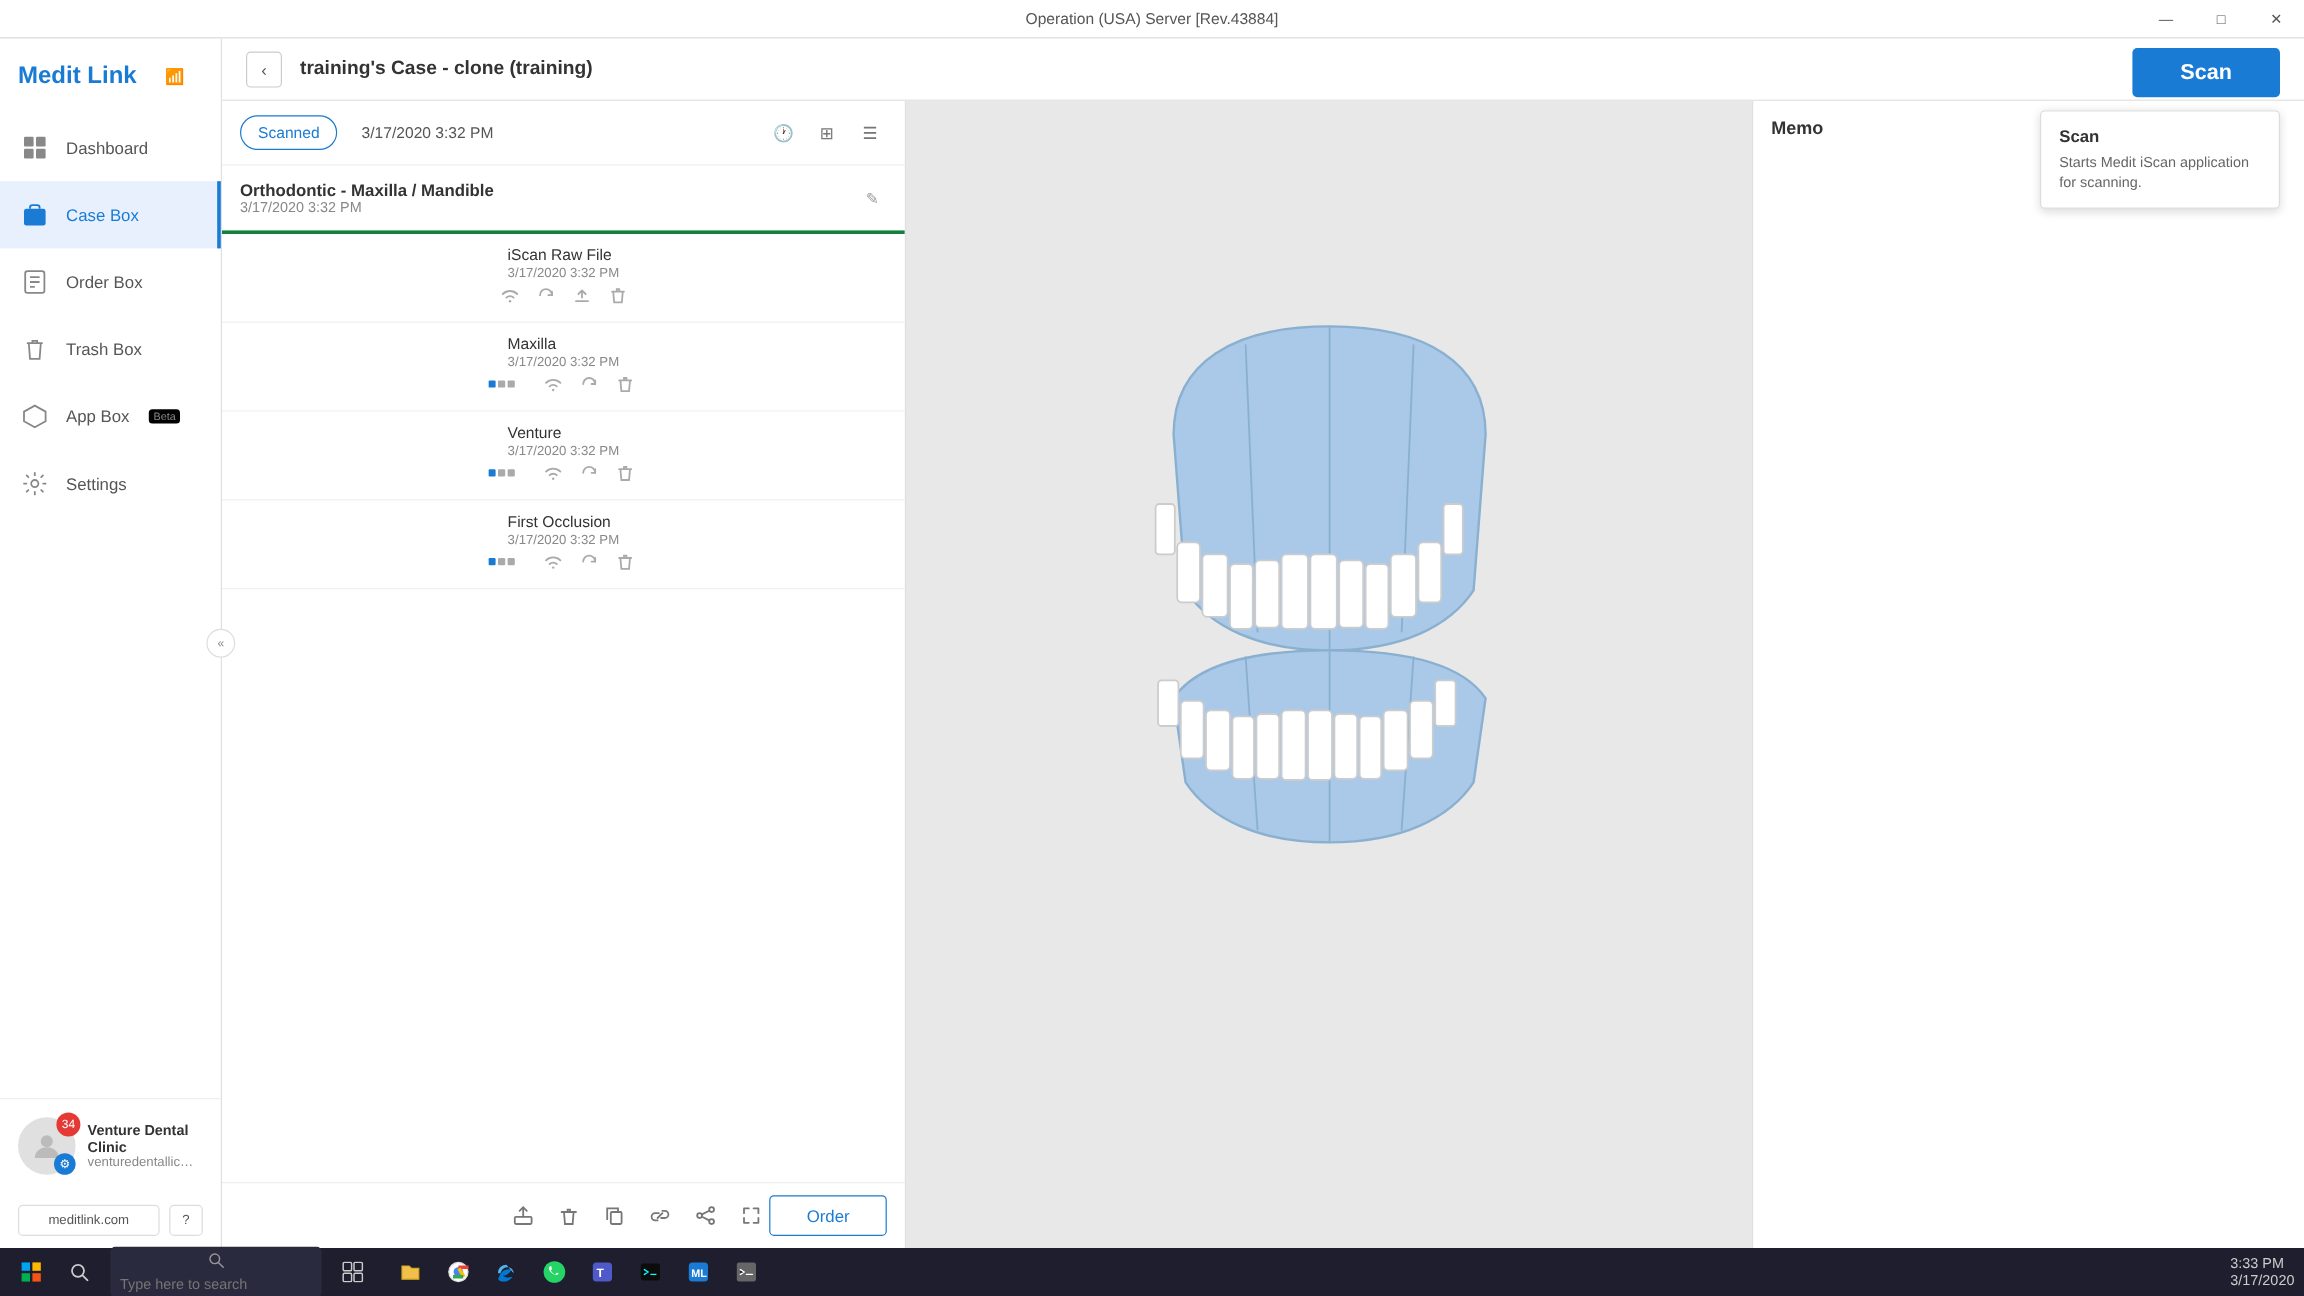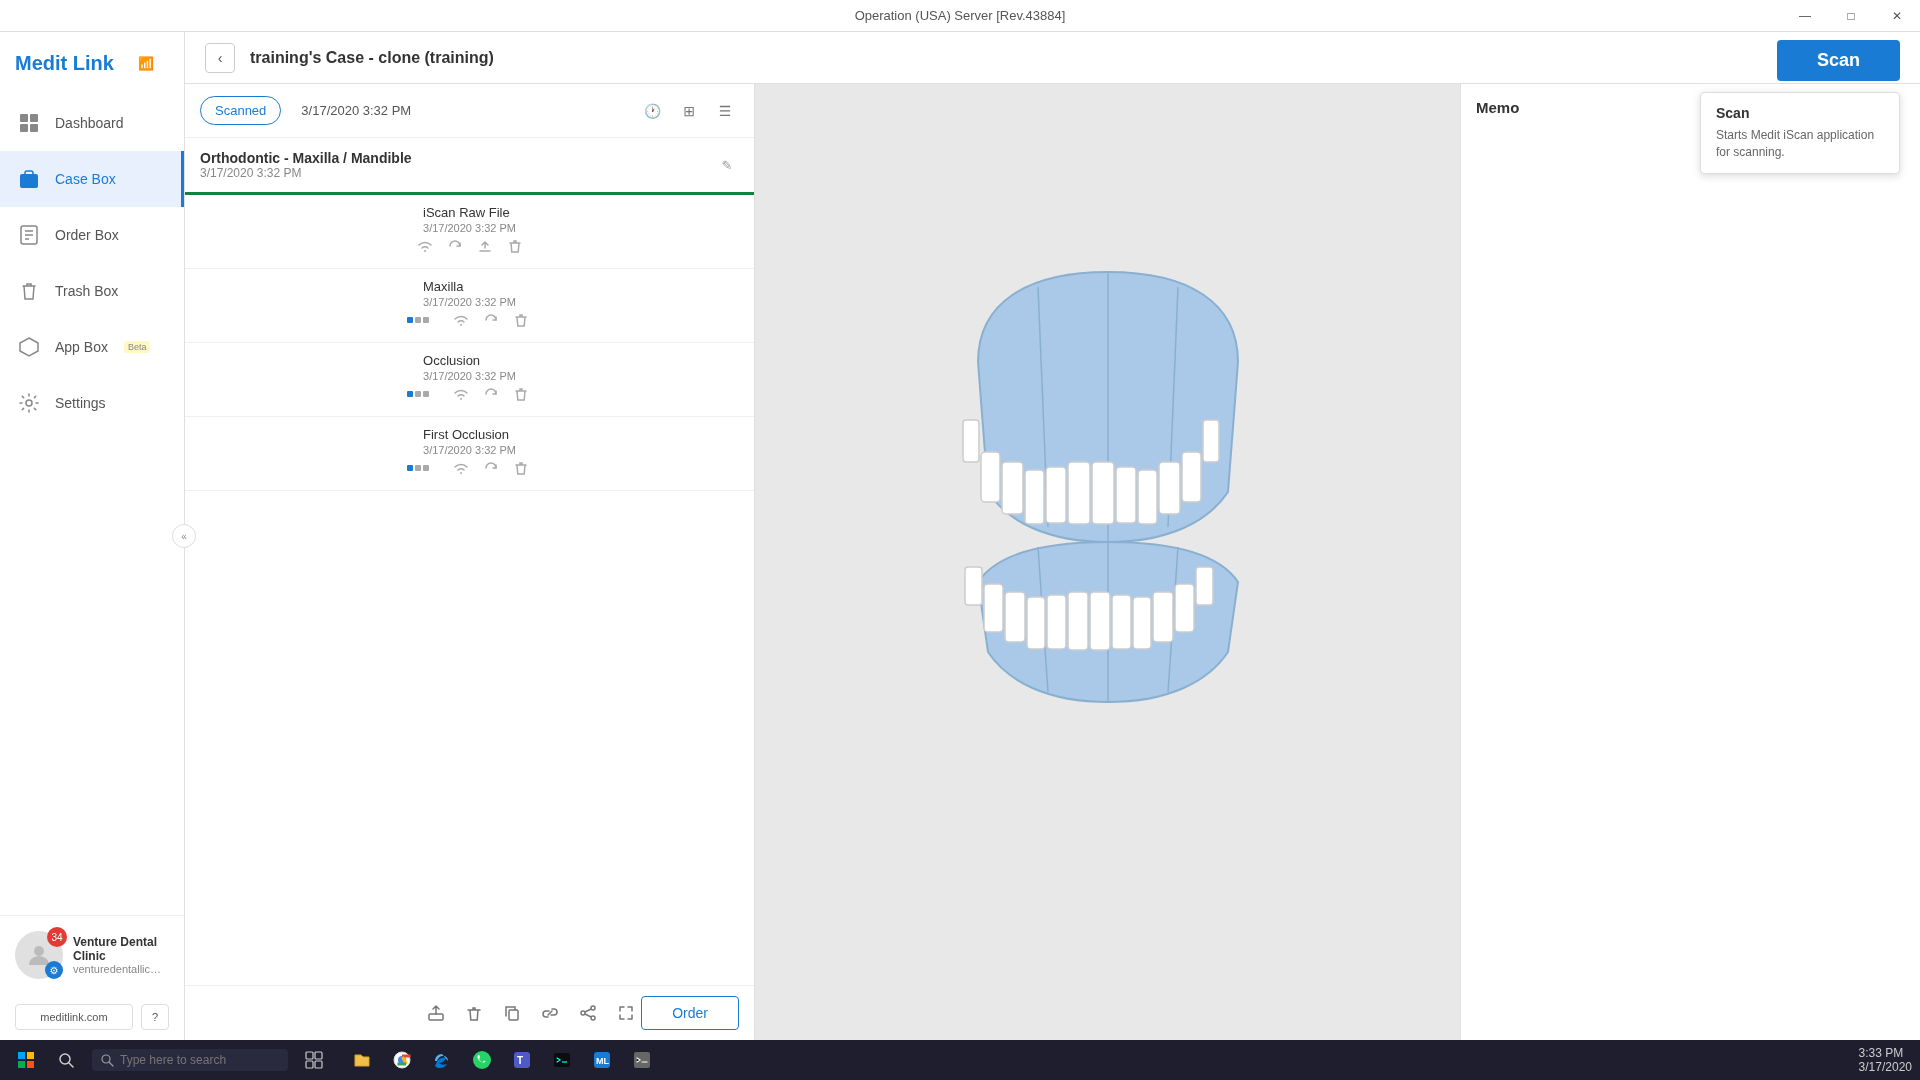--- a/index.html
+++ b/index.html
@@ -41,21 +41,21 @@
     }
     .sidebar-nav { flex: 1; }
     .sidebar-item {
       display: flex; align-items: center; gap: 12px; padding: 14px 15px;
       cursor: pointer; color: #555; font-size: 14px; border-radius: 0;
     }
     .sidebar-item.active { background: #e8f0fe; color: #1a7bd4; border-right: 3px solid #1a7bd4; }
     .sidebar-item-icon { width: 28px; height: 28px; display: flex; align-items: center; justify-content: center; }
     .sidebar-item-label { font-size: 14px; font-weight: 500; }
     .beta-badge {
-      font-size: 9px; color: #888; background: #fef9c3; border-radius: 3px;
+      font-size: 9px; color: #888; background: #000000; border-radius: 3px;
       padding: 1px 4px; margin-left: 4px;
     }
     .sidebar-bottom { padding: 15px; border-top: 1px solid #eee; }
     .user-info { display: flex; align-items: center; gap: 10px; }
     .user-avatar {
       width: 48px; height: 48px; border-radius: 50%; background: #e0e0e0;
       display: flex; align-items: center; justify-content: center; position: relative;
     }
     .avatar-badge {
       position: absolute; top: -4px; right: -4px;
@@ -192,21 +192,21 @@
       background: #1e1e2e; display: flex; align-items: center; padding: 0 8px;
       gap: 4px;
     }
     .taskbar-btn {
       width: 36px; height: 36px; border: none; background: transparent;
       cursor: pointer; display: flex; align-items: center; justify-content: center;
       color: #ccc; font-size: 16px; border-radius: 4px;
     }
     .taskbar-search {
       display: flex; align-items: center; background: #2a2a3e;
-      border-radius: 4px; padding: 4px 8px; gap: 6px; margin: 0 4px;
+      border-radius: 4px; padding: 4px 8px; gap: 6px; margin: 0 4px; flex-direction: column;
     }
     .taskbar-search input {
       background: transparent; border: none; color: #ccc; font-size: 12px;
       outline: none; width: 160px;
     }
     .taskbar-apps { display: flex; gap: 4px; margin-left: 8px; }
     .taskbar-app {
       width: 36px; height: 36px; border: none; background: transparent;
       cursor: pointer; display: flex; align-items: center; justify-content: center;
       border-radius: 4px;
@@ -426,21 +426,21 @@
               <button class="file-action-icon">
                 <svg width="16" height="16" viewBox="0 0 16 16" fill="none">
                   <path d="M3 5h10M7 5V3h2v2M4 5l.8 9h6.4L12 5" stroke="#aaa" stroke-width="1.5" stroke-linecap="round"></path>
                 </svg>
               </button>
             </div>
           </div>
 
           <div class="file-item">
             <div class="file-item-info">
-              <div class="file-item-name">Occlusion</div>
+              <div class="file-item-name">Venture</div>
               <div class="file-item-date">3/17/2020 3:32 PM</div>
             </div>
             <div class="file-item-actions">
               <div style="display:flex;align-items:center;margin-right:4px;">
                 <svg width="32" height="12" viewBox="0 0 32 12" fill="none">
                   <rect x="0" y="3" width="6" height="6" rx="1" fill="#1a7bd4"></rect>
                   <rect x="8" y="3" width="6" height="6" rx="1" fill="#aaa"></rect>
                   <rect x="16" y="3" width="6" height="6" rx="1" fill="#aaa"></rect>
                 </svg>
               </div>

